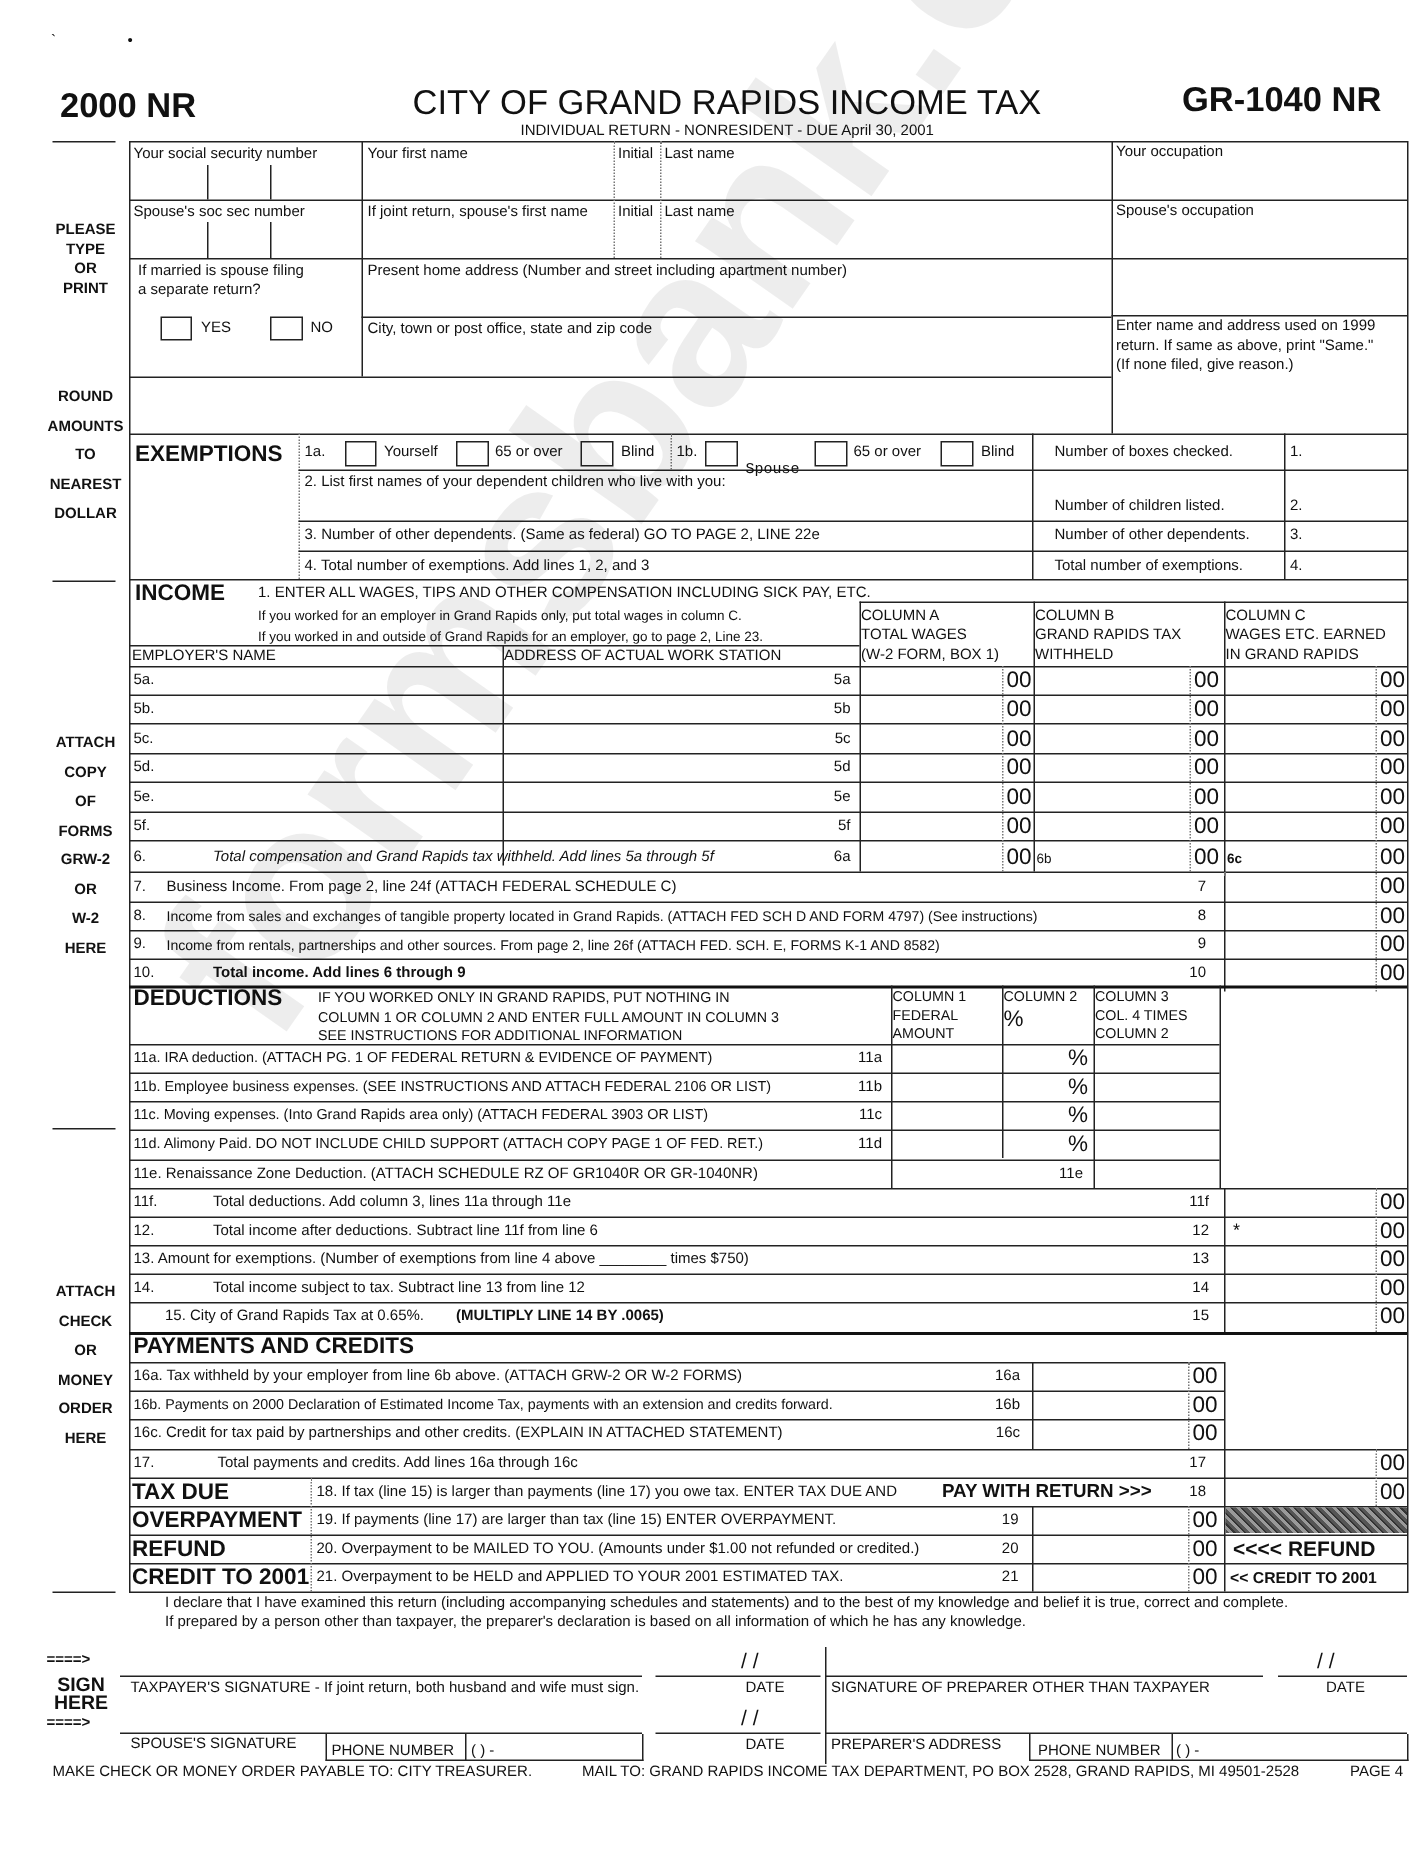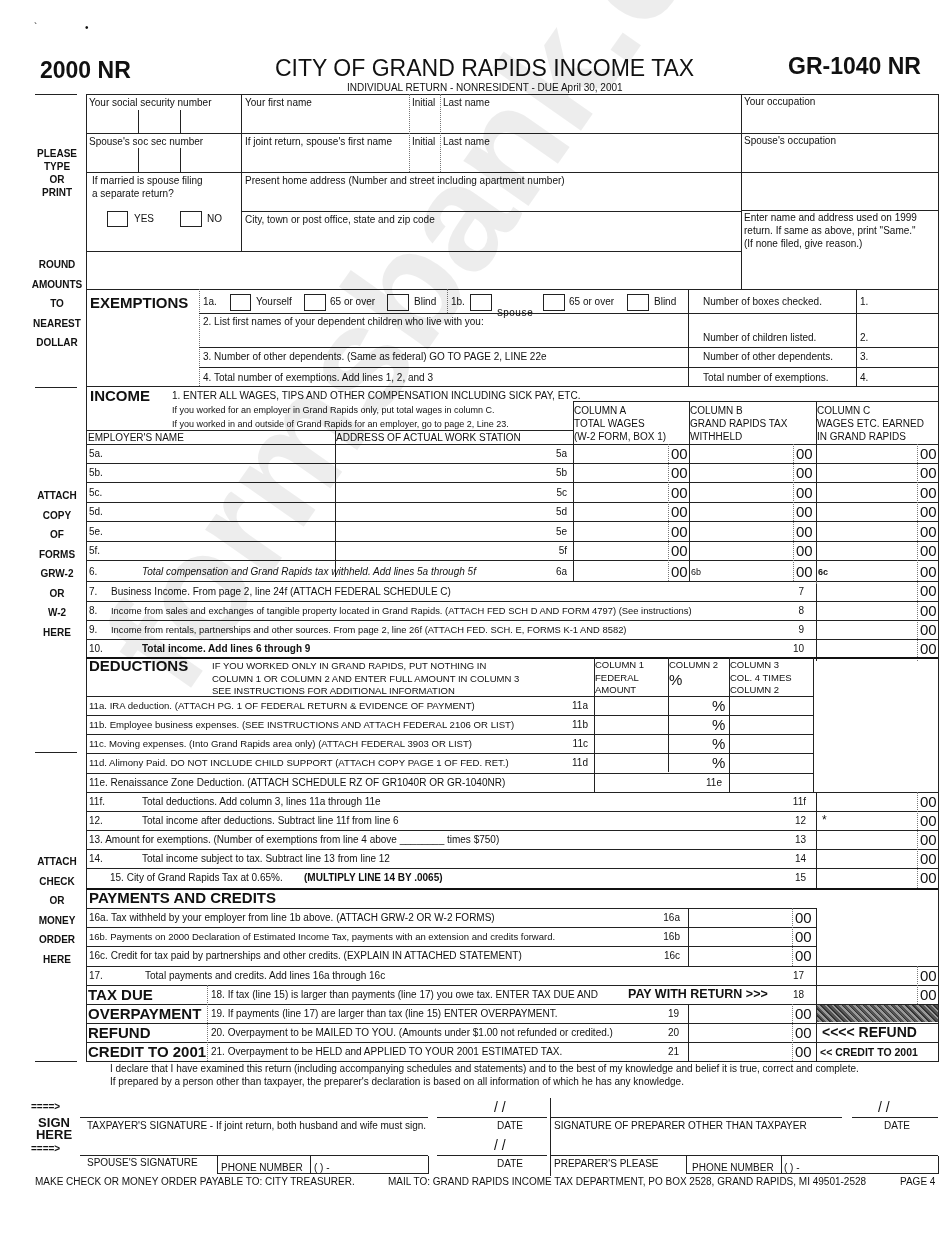--- a/index.html
+++ b/index.html
@@ -407,21 +407,21 @@
 <div class="hdr" style="left:89px;top:889px;font-size:15px;">PAYMENTS AND CREDITS</div>
 <div class="hl" style="left:86px;top:908px;width:730px;"></div>
 <div class="hl" style="left:86px;top:927px;width:730px;"></div>
 <div class="hl" style="left:86px;top:946px;width:730px;"></div>
 <div class="hl" style="left:86px;top:966px;width:852px;"></div>
 <div class="hl" style="left:86px;top:985px;width:852px;"></div>
 <div class="vl" style="left:688px;top:908px;height:58px;"></div>
 <div class="vd" style="left:792px;top:908px;height:58px;"></div>
 <div class="vl" style="left:816px;top:908px;height:58px;"></div>
 
-<div class="t" style="left:89px;top:912px;">16a.  Tax withheld by your employer from line 1b above.  (ATTACH GRW-2 OR W-2 FORMS)</div>
+<div class="t" style="left:89px;top:912px;">16a.  Tax withheld by your employer from line 6b above.  (ATTACH GRW-2 OR W-2 FORMS)</div>
 <div class="ln" style="left:650px;top:912px;width:30px;">16a</div>
 <div class="abs" style="left:690px;top:910px;width:101px;height:16px;"></div>
 <div class="cents" style="left:795px;top:910px;">00</div>
 <div class="t" style="left:89px;top:931px;font-size:9.5px;">16b.  Payments on 2000 Declaration of Estimated Income Tax, payments with an extension and credits forward.</div>
 <div class="ln" style="left:650px;top:931px;width:30px;">16b</div>
 <div class="abs" style="left:690px;top:929px;width:101px;height:16px;"></div>
 <div class="cents" style="left:795px;top:929px;">00</div>
 <div class="t" style="left:89px;top:950px;">16c.  Credit for tax paid by partnerships and other credits. (EXPLAIN IN ATTACHED STATEMENT)</div>
 <div class="ln" style="left:650px;top:950px;width:30px;">16c</div>
 <div class="abs" style="left:690px;top:948px;width:101px;height:16px;"></div>
@@ -506,21 +506,21 @@
 <div class="vl" style="left:310px;top:1156px;height:18px;"></div>
 <div class="t" style="left:221px;top:1162px;">PHONE NUMBER</div>
 <div class="t" style="left:314px;top:1162px;">(            )              -</div>
 <div class="hl" style="left:437px;top:1155px;width:110px;"></div>
 <div class="t" style="left:494px;top:1139px;font-size:14px;">/        /</div>
 <div class="abs" style="left:440px;top:1137px;width:105px;height:17px;"></div>
 <div class="t" style="left:497px;top:1158px;">DATE</div>
 
 <div class="hl" style="left:550px;top:1155px;width:388px;"></div>
 <div class="abs" style="left:553px;top:1137px;width:383px;height:17px;"></div>
-<div class="t" style="left:554px;top:1158px;">PREPARER'S PLEASE</div>
+<div class="t" style="left:554px;top:1158px;">PREPARER'S ADDRESS</div>
 <div class="box" style="left:686px;top:1156px;width:251px;height:17px;border-top:none;"></div>
 <div class="vl" style="left:781px;top:1156px;height:18px;"></div>
 <div class="t" style="left:692px;top:1162px;">PHONE NUMBER</div>
 <div class="t" style="left:784px;top:1162px;">(            )              -</div>
 
 <div class="t" style="left:35px;top:1176px;">MAKE CHECK OR MONEY ORDER PAYABLE TO:  CITY TREASURER.</div>
 <div class="t" style="left:388px;top:1176px;">MAIL TO:  GRAND RAPIDS INCOME TAX DEPARTMENT, PO BOX 2528, GRAND RAPIDS, MI  49501-2528</div>
 <div class="t" style="left:900px;top:1176px;">PAGE 4</div>
 
 <div class="watermark">formsbank.com</div>

